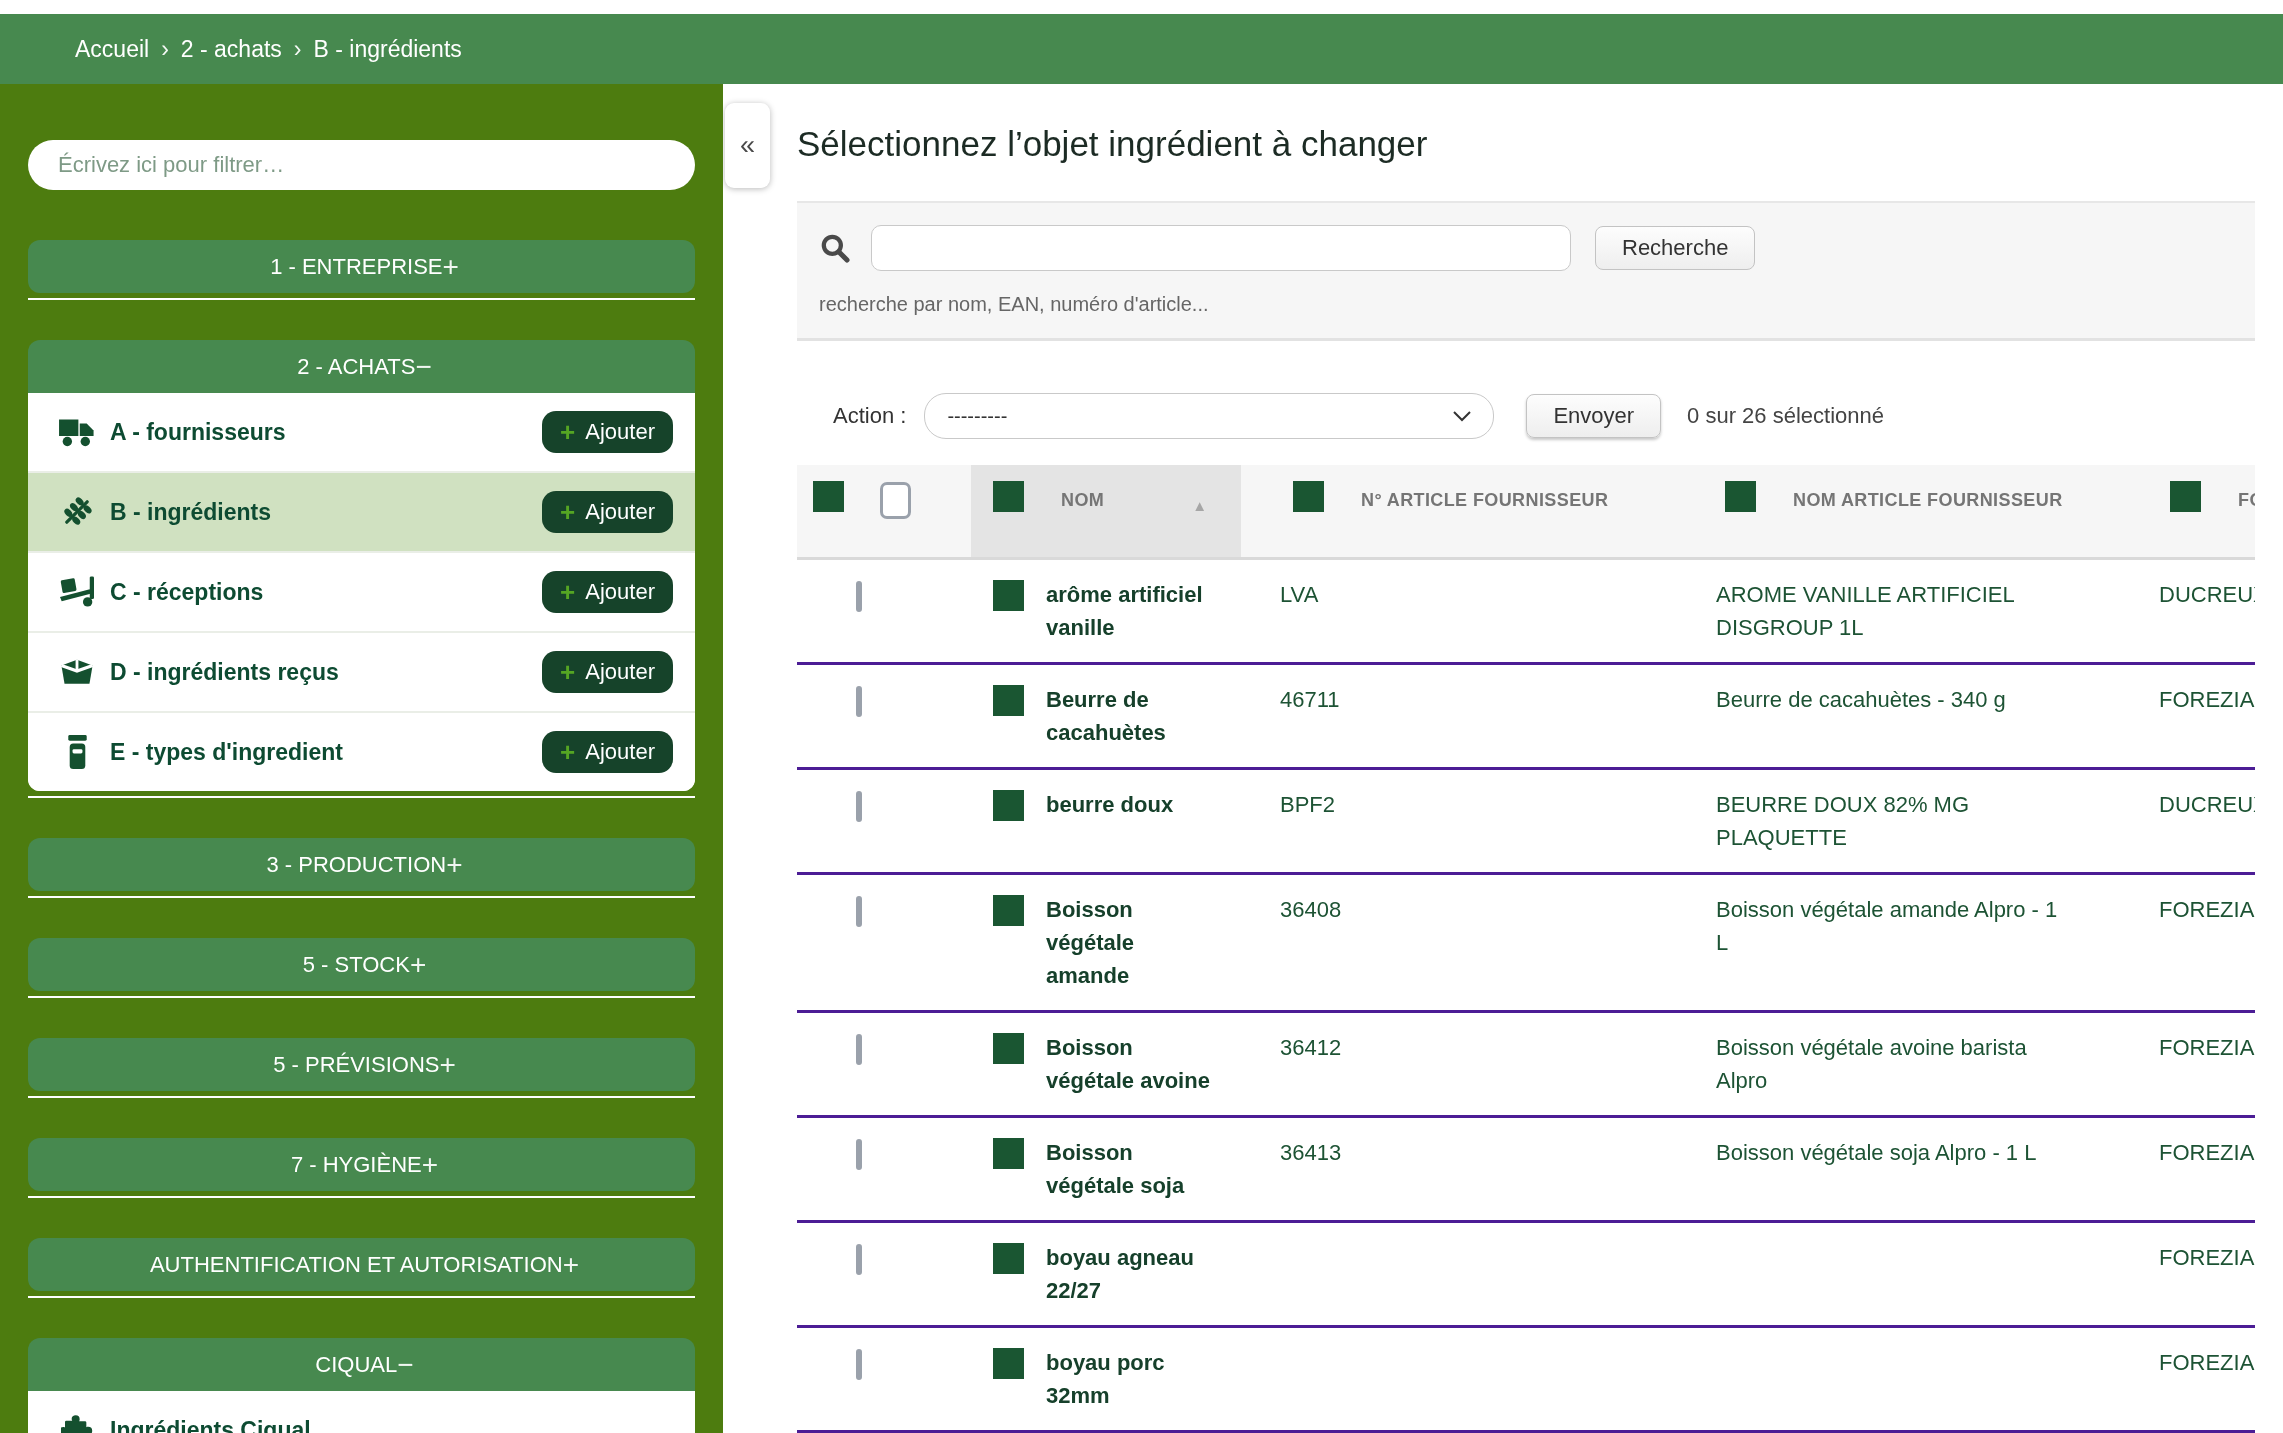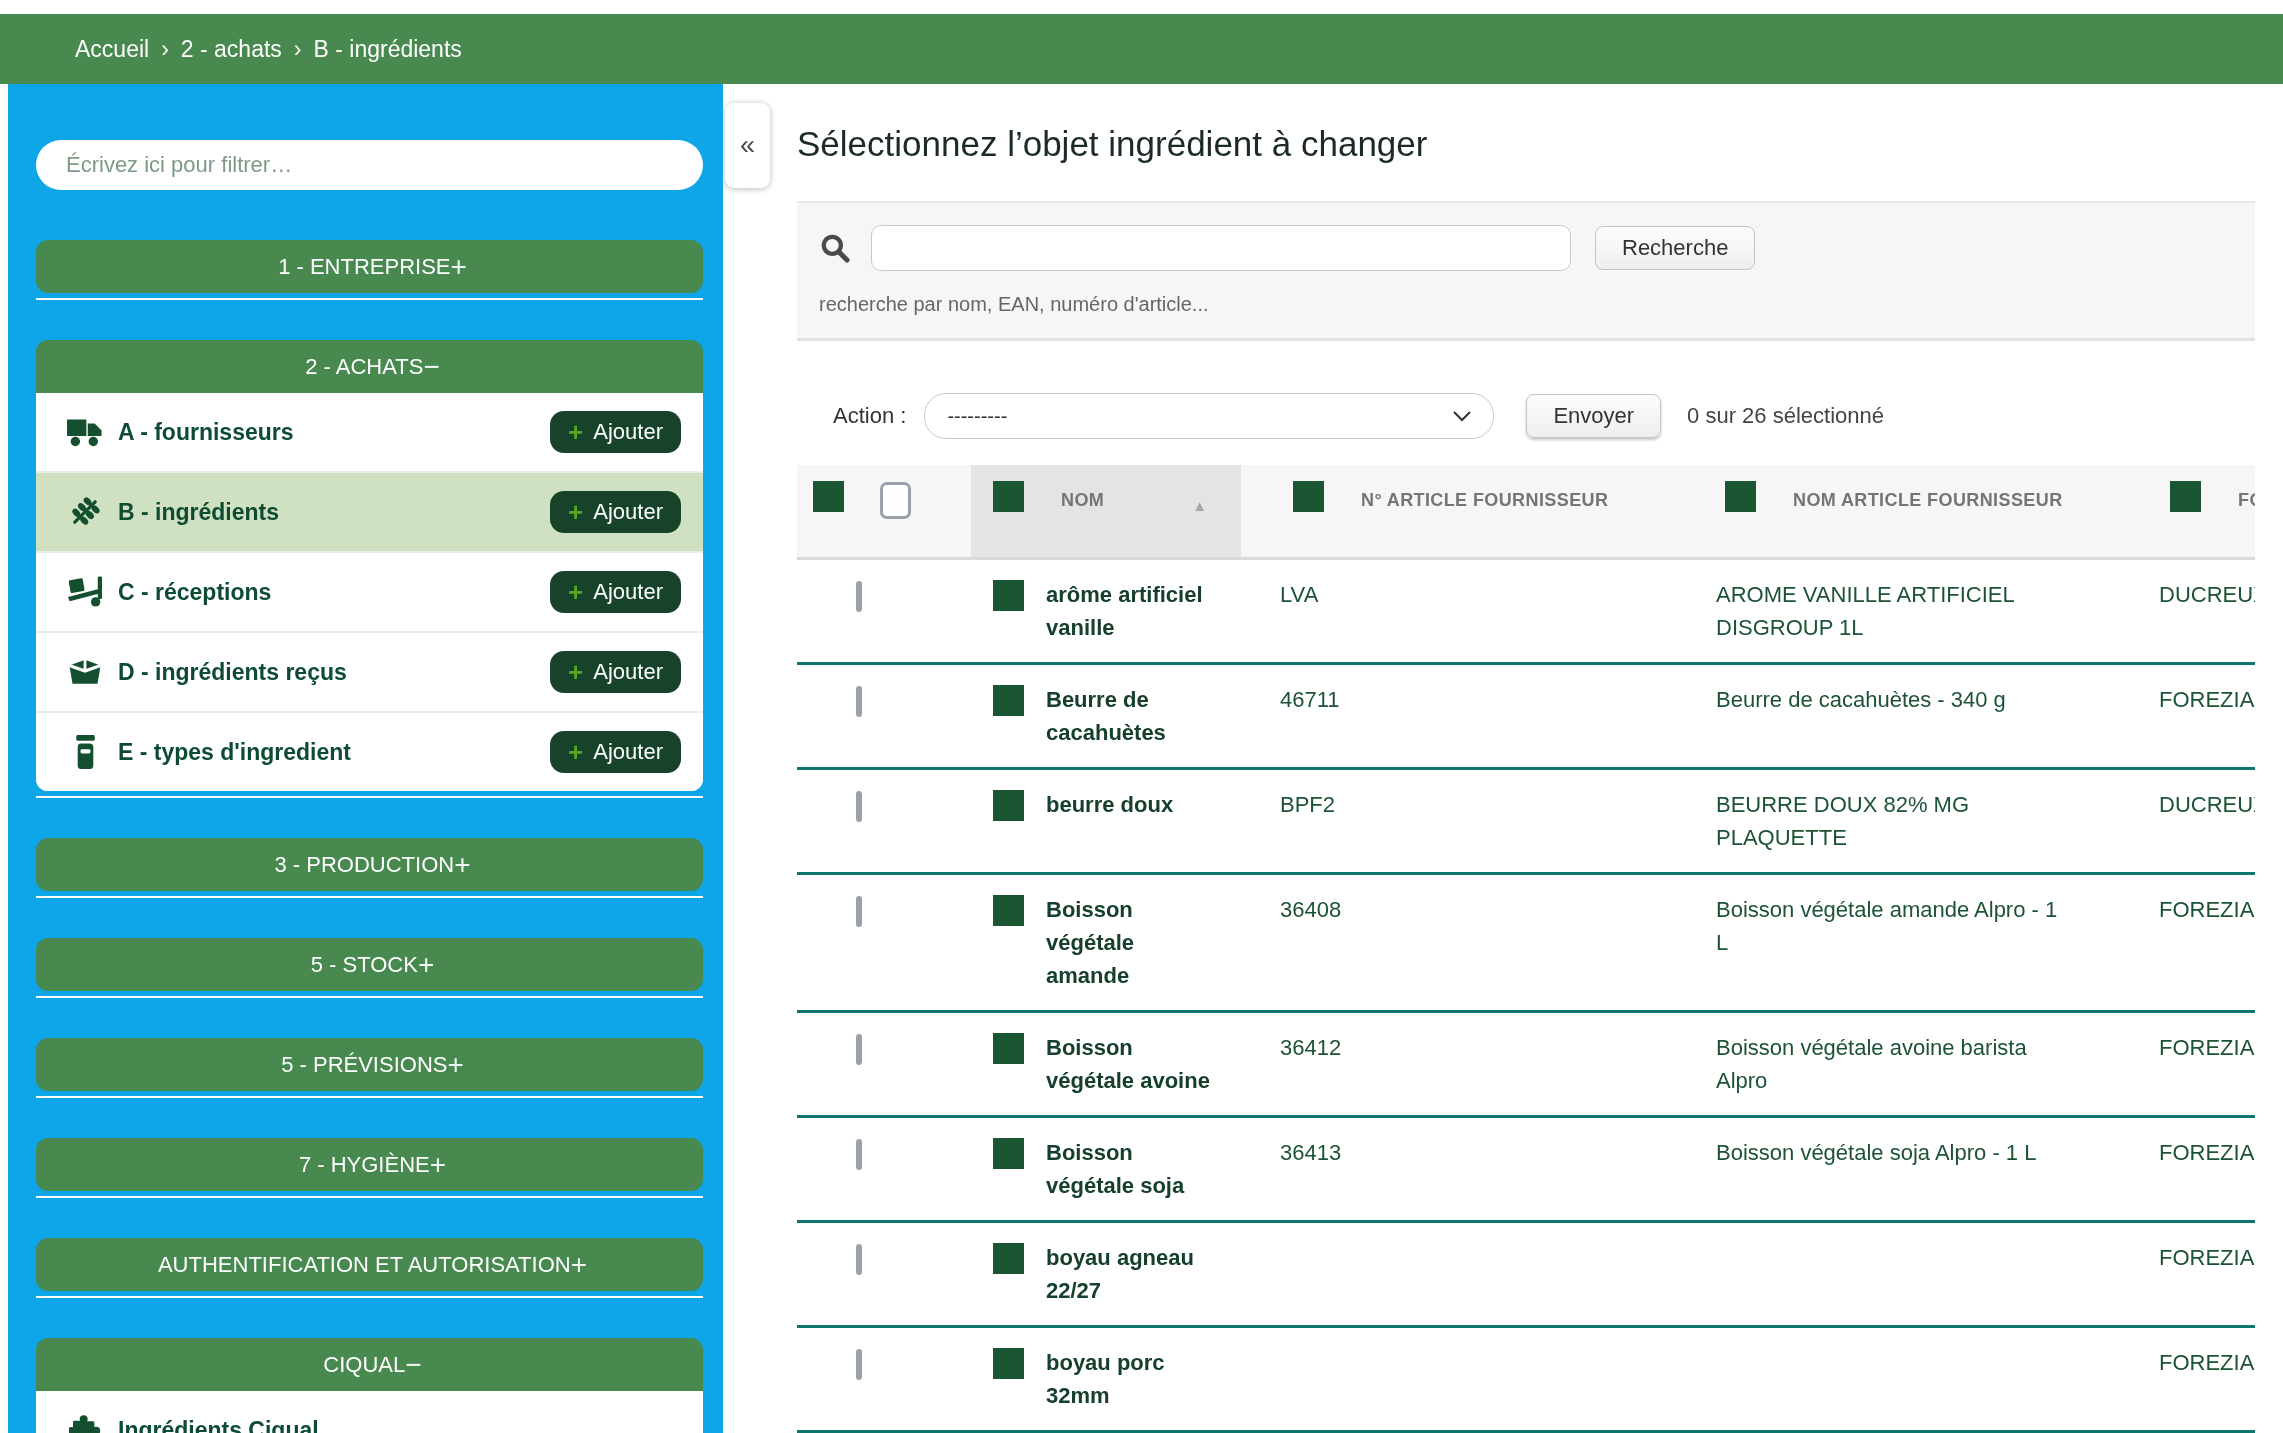--- a/index.html
+++ b/index.html
@@ -7,21 +7,21 @@
     width:2283px;height:1433px;position:relative;overflow:hidden;
     background:#ffffff;font-family:"Liberation Sans",sans-serif;
   }
   
   .topbar{position:absolute;left:0;top:14px;width:100%;height:70px;background:#47894f;
     display:flex;align-items:center;}
   .breadcrumb{margin-left:75px;color:#ffffff;font-size:23px;display:flex;gap:12px;align-items:center;}
   .breadcrumb a{color:#ffffff;text-decoration:none;}
   .crumb-sep{opacity:.95;}
   
-  .sidebar{position:absolute;left:8px;top:84px;width:723px;height:1349px;background:#0ea5e9;
+  .sidebar{position:absolute;left:0;top:84px;width:723px;height:1349px;background:#4d7c0f;
     box-sizing:border-box;padding:56px 28px 0 28px;overflow:hidden;}
   .filter-input{width:100%;height:50px;border:none;border-radius:25px;background:#ffffff;
     box-sizing:border-box;padding:0 30px;font-size:22px;color:#33433a;outline:none;
     font-family:"Liberation Sans",sans-serif;}
   .filter-input::placeholder{color:#7e9a86;}
   .filter-wrap{margin-bottom:50px;}
   .section{border-bottom:2px solid #ffffff;padding-bottom:5px;margin-bottom:40px;}
   .section-header{height:53px;background:#47894f;border-radius:12px;color:#ffffff;
     display:flex;align-items:center;justify-content:center;padding:0 28px 0 34px;
     font-size:22px;cursor:pointer;}
@@ -77,21 +77,21 @@
     letter-spacing:.4px;white-space:nowrap;}
   .th-sel{padding-left:16px;}
   .th-sel .cbox{margin-left:36px;margin-top:1px;}
   .th-nom{padding-left:22px;}
   .th-num{padding-left:40px;}
   .th-art{padding-left:20px;}
   .th-sup{padding-left:13px;}
   .sort-arrow{margin-left:auto;margin-right:34px;margin-top:16px;color:#a6a6a6;font-size:15px;}
   .cbox{width:25px;height:31px;border:3px solid #9aa1ab;border-radius:7px;background:#ffffff;
     box-sizing:content-box;cursor:pointer;flex-shrink:0;}
-  .tr{background:#ffffff;border-bottom:3px solid #0f766e;}
+  .tr{background:#ffffff;border-bottom:3px solid #4c1d95;}
   .td{box-sizing:border-box;padding-top:18px;padding-bottom:18px;font-size:22px;line-height:33px;
     color:#1d5334;}
   .td-sel{padding-left:59px;padding-top:20px;}
   .td-name{display:flex;align-items:flex-start;padding-left:22px;padding-right:18px;}
   .td-name .sq{margin-right:22px;margin-top:2px;}
   .row-name{font-weight:bold;color:#16402b;min-width:0;}
   .td-num{padding-left:27px;}
   .td-art{padding-left:11px;padding-right:70px;}
   .td-sup{padding-left:2px;padding-right:6px;white-space:nowrap;overflow:hidden;}
 </style>

